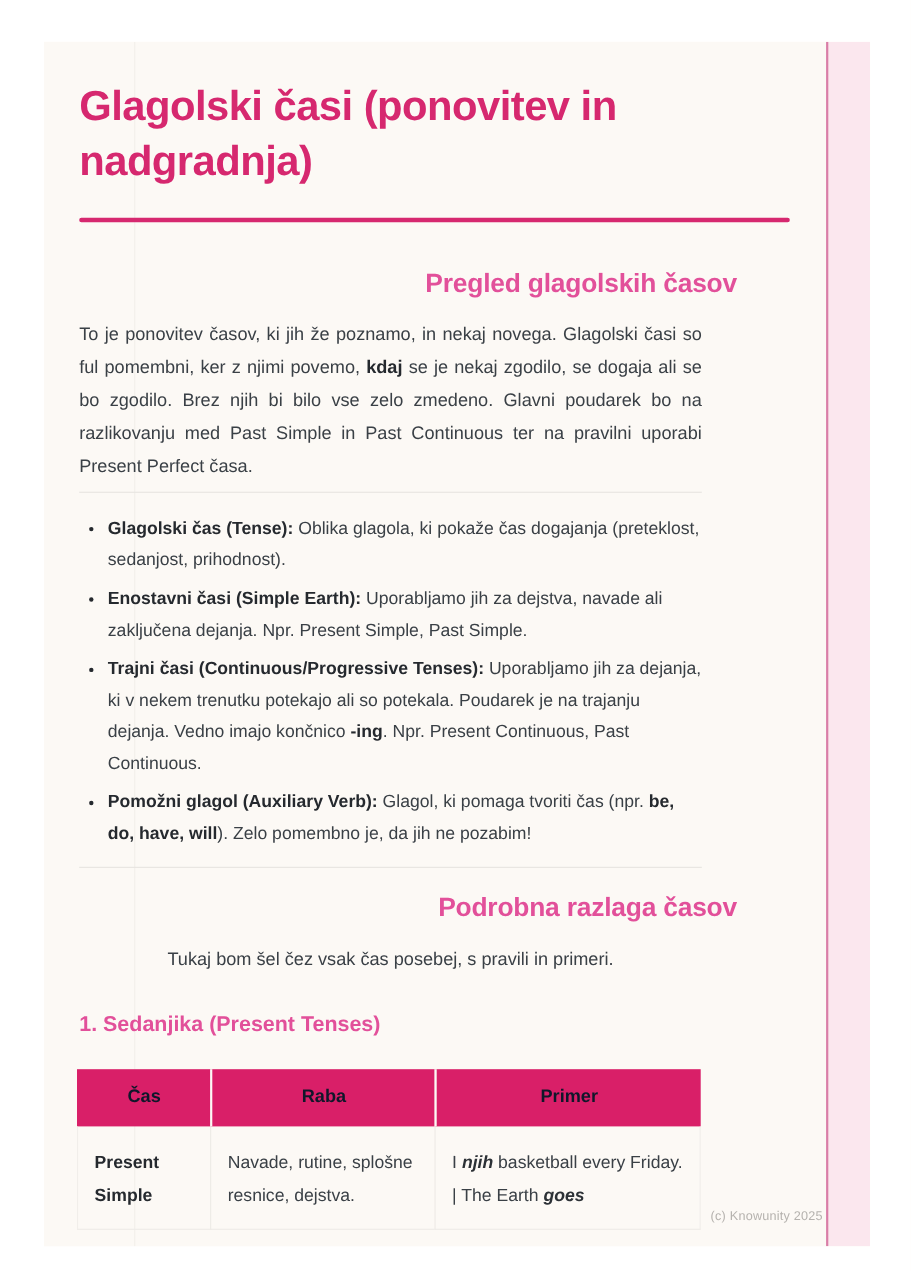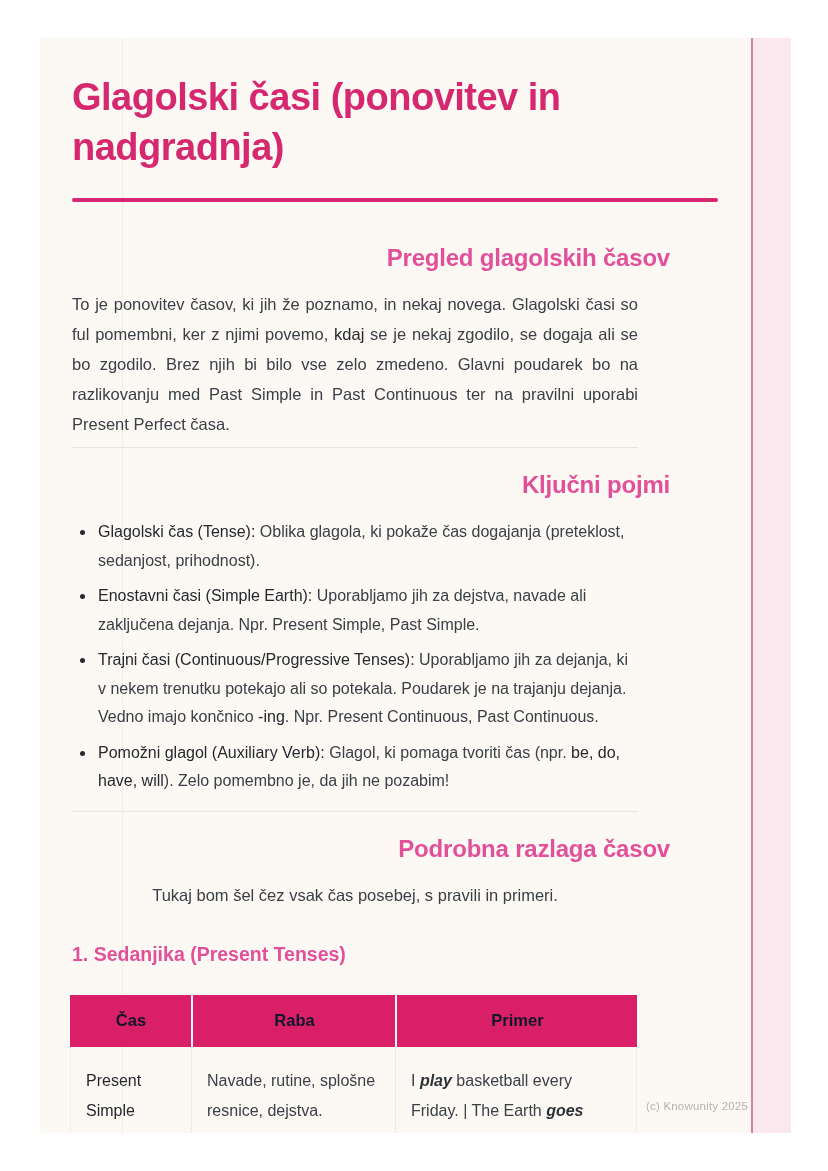--- a/index.html
+++ b/index.html
@@ -93,21 +93,21 @@
     width:566px;
   }
   ul.terms li{
     font-size:16px;
     line-height:28.5px;
     color:var(--body-text);
     margin:0 0 7px 0;
     padding-left:2px;
   }
   ul.terms li::marker{color:var(--bold-text);font-size:15px;}
-  .seg-b{font-weight:400;color:var(--bold-text);}
+  .seg-b{font-weight:700;color:var(--bold-text);}
   .seg-i{}
   .seg-bi{font-weight:700;font-style:italic;color:#2c3136;}
   table.tenses{
     margin:29px 0 0 -2px;
     width:567px;
     border-collapse:separate;
     border-spacing:0;
     table-layout:fixed;
   }
   table.tenses th{
@@ -148,21 +148,20 @@
         <div>Glagolski časi (ponovitev in</div>
         <div>nadgradnja)</div>
       </h1>
     <hr class="title-rule">
 
     <h2 class="sec first">Pregled glagolskih časov</h2>
     <p class="body-par"><span>To je ponovitev časov, ki jih že poznamo, in nekaj novega. Glagolski časi so ful pomembni, ker z njimi povemo, </span><span class="seg-b">kdaj</span><span> se je nekaj zgodilo, se dogaja ali se bo zgodilo. Brez njih bi bilo vse zelo zmedeno. Glavni poudarek bo na razlikovanju med Past Simple in Past Continuous ter na pravilni uporabi Present Perfect časa.</span></p>
 
     <hr class="divider">
 
-    <h2 class="sec after-div">Ključni pojmi</h2>
     <ul class="terms" id="key-terms-list">
         <li><span class="seg-b">Glagolski čas (Tense):</span><span> Oblika glagola, ki pokaže čas dogajanja (preteklost, sedanjost, prihodnost).</span></li>
         <li><span class="seg-b">Enostavni časi (Simple Earth):</span><span> Uporabljamo jih za dejstva, navade ali zaključena dejanja. Npr. </span><span class="seg-i">Present Simple, Past Simple</span><span>.</span></li>
         <li><span class="seg-b">Trajni časi (Continuous/Progressive Tenses):</span><span> Uporabljamo jih za dejanja, ki v nekem trenutku potekajo ali so potekala. Poudarek je na trajanju dejanja. Vedno imajo končnico </span><span class="seg-b">-ing</span><span>. Npr. </span><span class="seg-i">Present Continuous, Past Continuous</span><span>.</span></li>
         <li><span class="seg-b">Pomožni glagol (Auxiliary Verb):</span><span> Glagol, ki pomaga tvoriti čas (npr. </span><span class="seg-b">be, do, have, will</span><span>). Zelo pomembno je, da jih ne pozabim!</span></li>
       </ul>
 
     <hr class="divider d2">
 
     <h2 class="sec after-div">Podrobna razlaga časov</h2>
@@ -180,20 +179,20 @@
         <tr>
           <th>Čas</th>
           <th>Raba</th>
           <th>Primer</th>
         </tr>
       </thead>
       <tbody id="tenses-tbody">
           <tr>
             <td><span class="seg-b">Present Simple</span></td>
             <td><span>Navade, rutine, splošne resnice, dejstva.</span></td>
-            <td><span class="seg-i">I </span><span class="seg-bi">play</span><span class="seg-i"> basketball every Friday. | The Earth </span><span class="seg-bi">goes</span></td>
+            <td><span class="seg-i">I </span><span class="seg-bi">njih</span><span class="seg-i"> basketball every Friday. | The Earth </span><span class="seg-bi">goes</span></td>
           </tr>
         </tbody>
     </table>
   </div>
 </div>
 
 <span class="watermark">(c) Knowunity 2025</span>
 
 </body></html>

